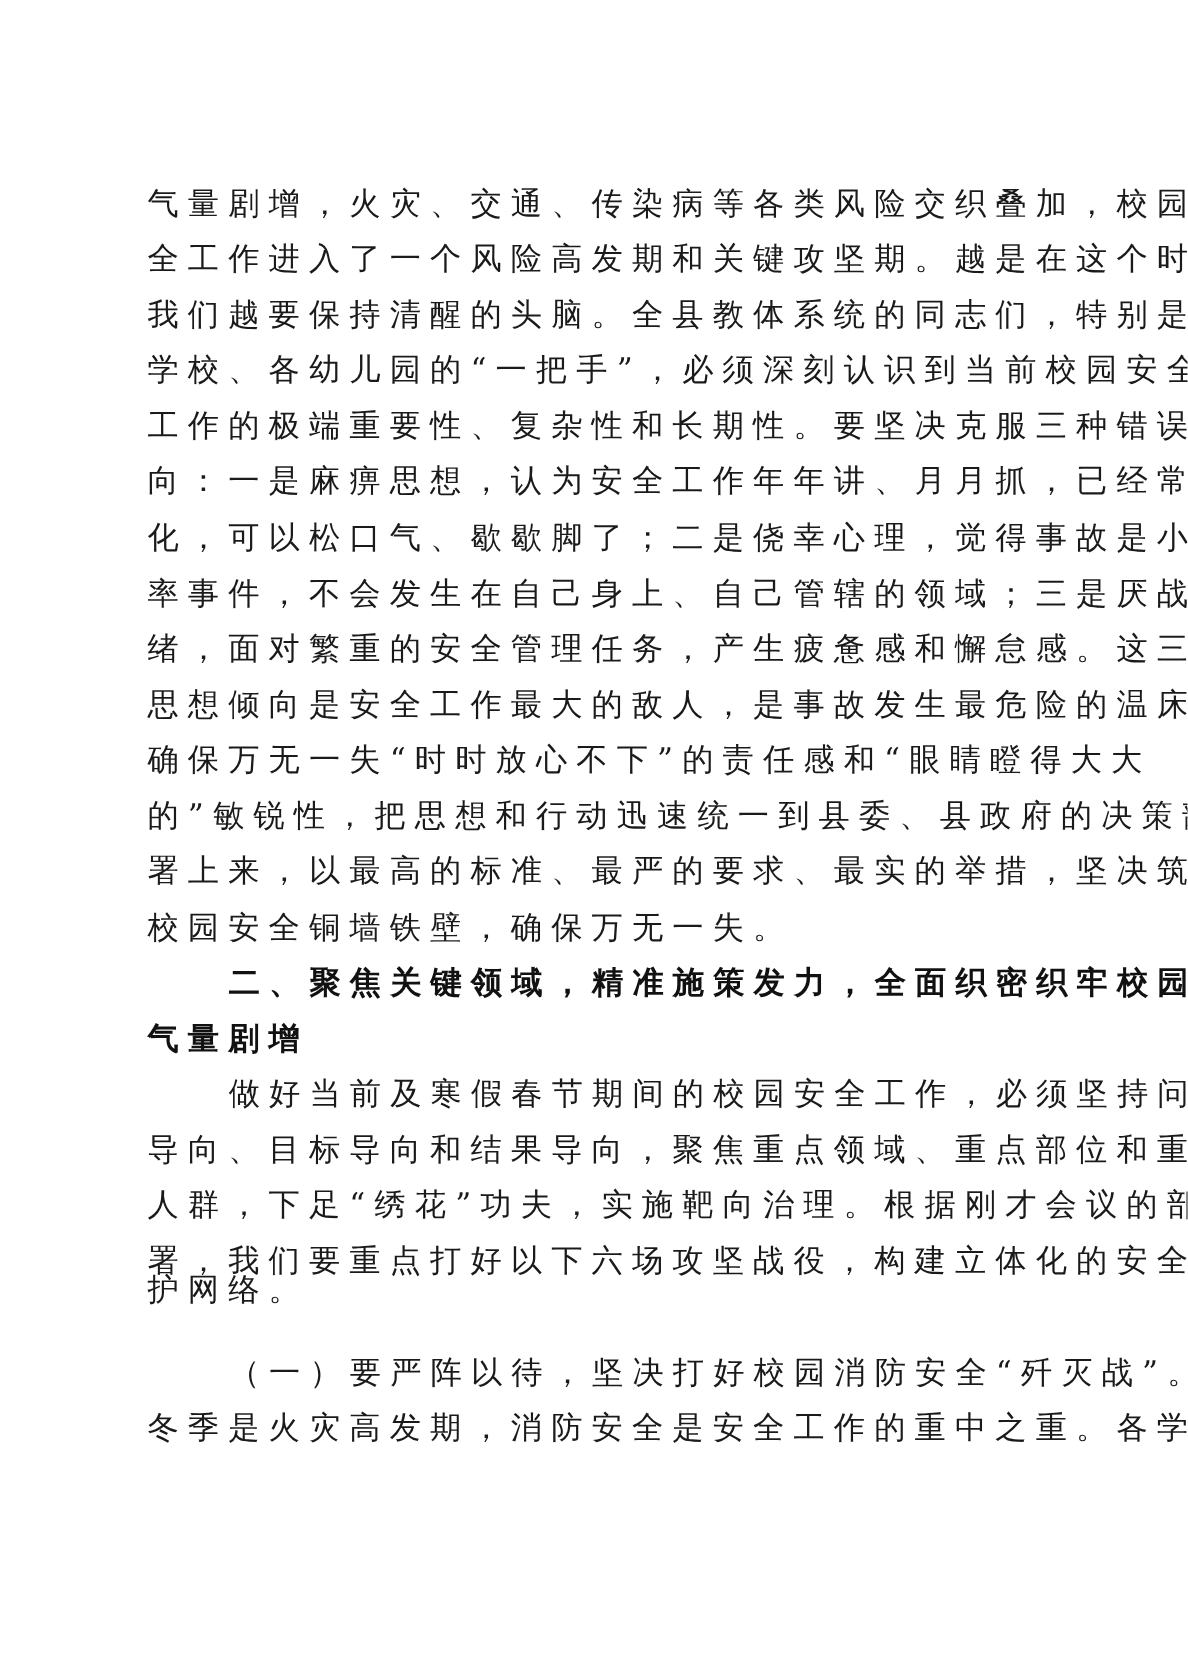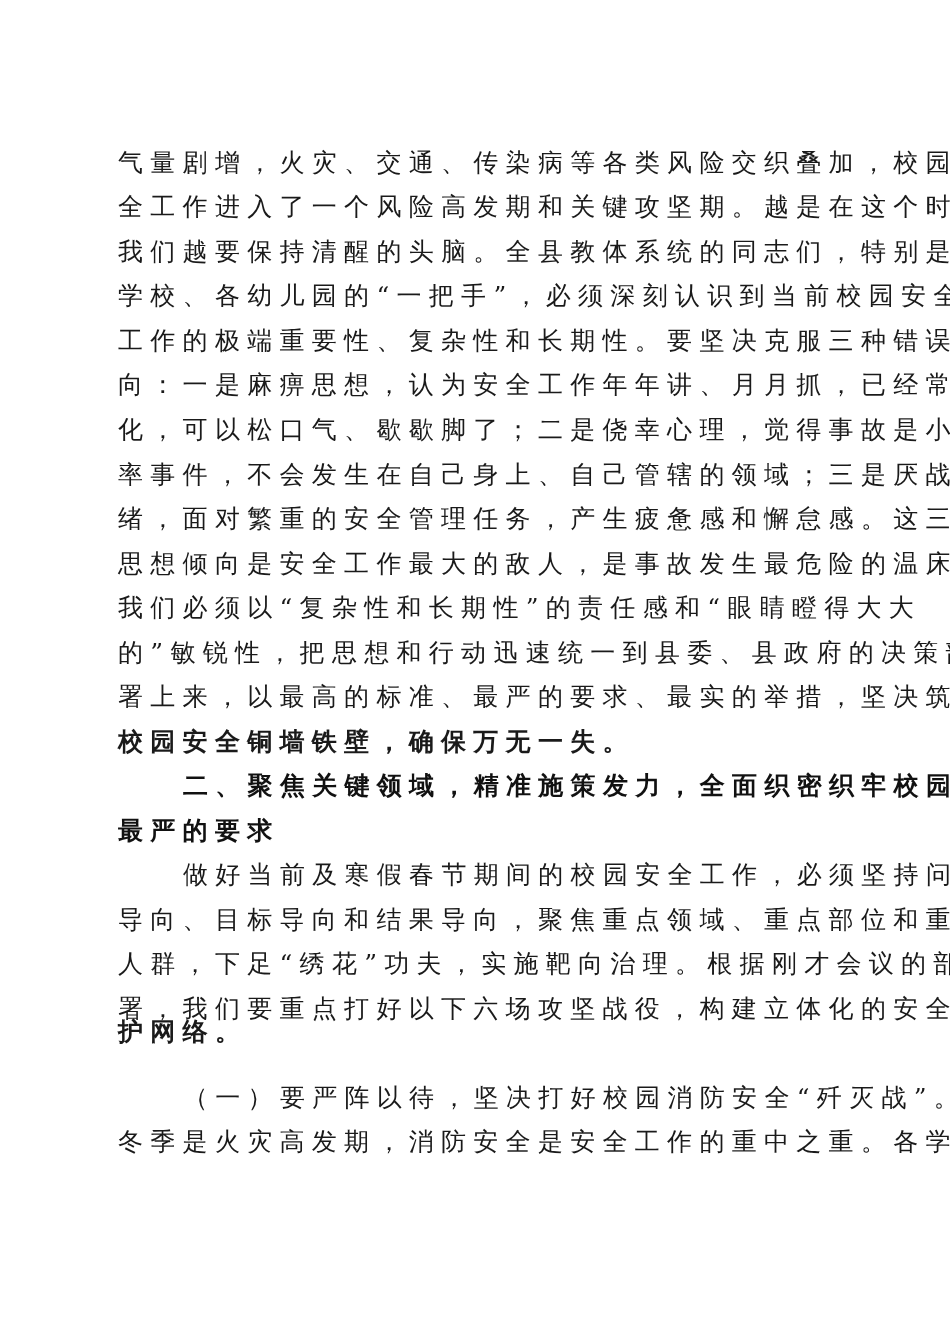--- a/index.html
+++ b/index.html
@@ -14,21 +14,21 @@
     height: 44px;
     line-height: 44px;
     font-family: "DejaVu Serif", "Liberation Serif", serif;
     font-size: 25px;
     color: #1a1a1a;
     white-space: nowrap;
     letter-spacing: 7.3px;
     text-align: justify;
     text-align-last: justify;
   }
-  .line.last { text-align-last: left; font-weight: bold; }
+  .line.last { text-align-last: left; }
   .line.indent { padding-left: 65px; width: 651px; }
   .line.heading {
     font-family: "DejaVu Sans", "Liberation Sans", sans-serif;
     font-weight: bold;
     color: #111;
   }
 </style>
 </head>
 <body>
 
@@ -38,29 +38,29 @@
     <div class="line" style="top:141px">气量剧增，火灾、交通、传染病等各类风险交织叠加，校园安</div>
     <div class="line" style="top:185px">全工作进入了一个风险高发期和关键攻坚期。越是在这个时候，</div>
     <div class="line" style="top:230px">我们越要保持清醒的头脑。全县教体系统的同志们，特别是各</div>
     <div class="line" style="top:274px">学校、各幼儿园的“一把手”，必须深刻认识到当前校园安全</div>
     <div class="line" style="top:319px">工作的极端重要性、复杂性和长期性。要坚决克服三种错误倾</div>
     <div class="line" style="top:363px">向：一是麻痹思想，认为安全工作年年讲、月月抓，已经常态</div>
     <div class="line" style="top:408px">化，可以松口气、歇歇脚了；二是侥幸心理，觉得事故是小概</div>
     <div class="line" style="top:453px">率事件，不会发生在自己身上、自己管辖的领域；三是厌战情</div>
     <div class="line" style="top:497px">绪，面对繁重的安全管理任务，产生疲惫感和懈怠感。这三种</div>
     <div class="line" style="top:542px">思想倾向是安全工作最大的敌人，是事故发生最危险的温床。</div>
-    <div class="line" style="top:586px">我们必须以“复杂性和长期性”的责任感和“眼睛瞪得大大</div>
+    <div class="line" style="top:586px">确保万无一失“时时放心不下”的责任感和“眼睛瞪得大大</div>
     <div class="line" style="top:631px">的”敏锐性，把思想和行动迅速统一到县委、县政府的决策部</div>
     <div class="line" style="top:675px">署上来，以最高的标准、最严的要求、最实的举措，坚决筑牢</div>
     <div class="line last" style="top:720px">校园安全铜墙铁壁，确保万无一失。</div>
   </div>
 
   <div>
     <div class="line heading indent" style="top:764px">二、聚焦关键领域，精准施策发力，全面织密织牢校园安</div>
-    <div class="line heading last" style="top:809px">最严的要求</div>
+    <div class="line heading last" style="top:809px">气量剧增</div>
   </div>
 
   <div>
     <div class="line indent" style="top:853px">做好当前及寒假春节期间的校园安全工作，必须坚持问题</div>
     <div class="line" style="top:898px">导向、目标导向和结果导向，聚焦重点领域、重点部位和重点</div>
     <div class="line" style="top:942px">人群，下足“绣花”功夫，实施靶向治理。根据刚才会议的部</div>
     <div class="line" style="top:987px">署，我们要重点打好以下六场攻坚战役，构建立体化的安全防</div>
     <div class="line last" style="top:1010px">护网络。</div>
   </div>
 

